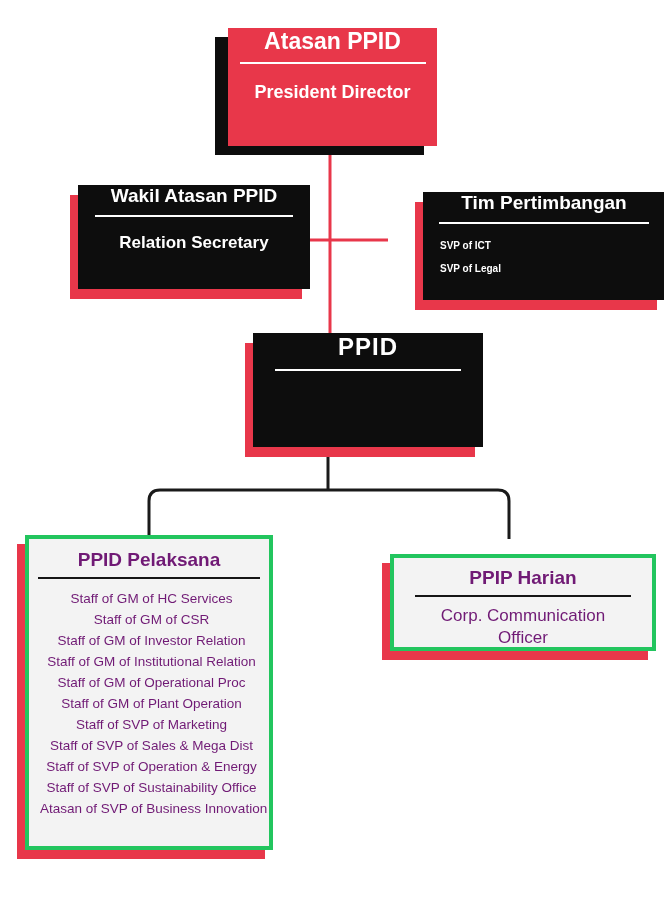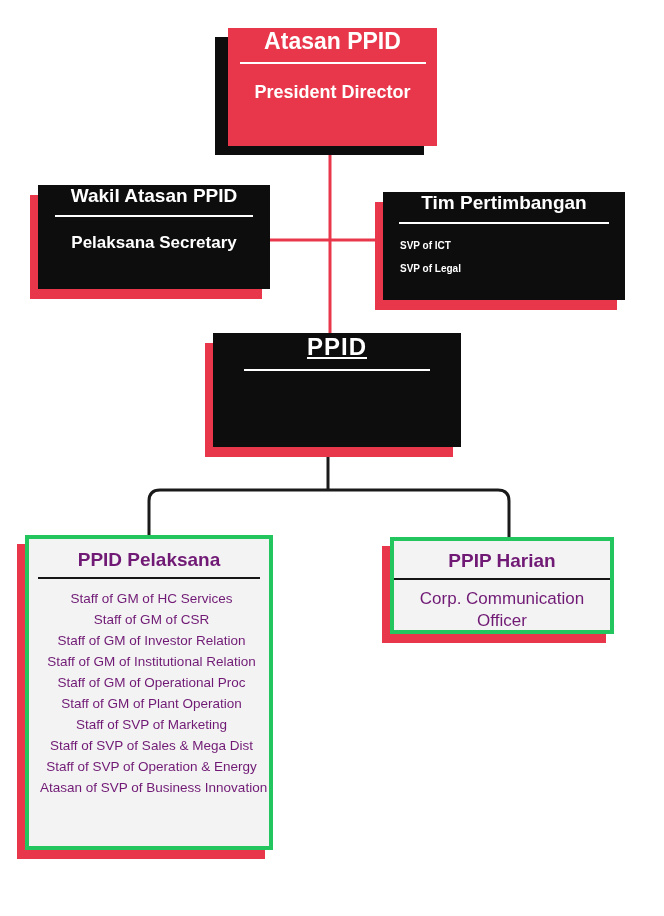--- a/index.html
+++ b/index.html
@@ -28,20 +28,21 @@
   }
   .node-red {
     background: #e8374a;
     color: #ffffff;
     box-shadow: -13px 9px 0 0 #0d0d0d;
   }
   .node-black {
     background: #0d0d0d;
     color: #ffffff;
     box-shadow: -8px 10px 0 0 #e8374a;
+    margin-left: 40px;
   }
   .node-light {
     background: #f3f3f3;
     color: #701a75;
     border: 4px solid #22c55e;
     box-shadow: -8px 9px 0 0 #e8374a;
   }
   .node-title {
     font-weight: 700;
     line-height: 1.15;
@@ -76,21 +77,21 @@
   #node-tim .member-list {
     text-align: left;
     padding-left: 17px;
     margin-top: 10px;
     font-weight: 700;
     font-size: 10px;
     line-height: 23px;
   }
 
   
-  #node-ppid { left: 213px; top: 333px; width: 248px; height: 114px; text-decoration: underline; }
+  #node-ppid { left: 213px; top: 333px; width: 230px; height: 114px; }
   #node-ppid .node-title { font-size: 24px; letter-spacing: 1px; }
   #node-ppid .rule { width: 186px; }
   #node-ppid .node-subtitle {
     font-size: 17px;
     margin: 12px auto 0 auto;
     max-width: 180px;
   }
 
   
   #node-pelaksana { left: 25px; top: 535px; width: 248px; height: 315px; }
@@ -99,21 +100,21 @@
   #node-pelaksana .staff-list {
     text-align: center;
     padding: 9px 6px 0 11px;
     font-size: 13.5px;
     font-weight: 400;
     line-height: 21px;
     white-space: nowrap;
   }
 
   
-  #node-harian { left: 390px; top: 537px; width: 224px; height: 97px; }
+  #node-harian { left: 390px; top: 554px; width: 266px; height: 97px; }
   #node-harian .node-title { font-size: 19px; padding-top: 9px; }
   #node-harian .rule { width: 216px; margin-top: 6px; }
   #node-harian .node-subtitle {
     font-size: 17px;
     font-weight: 400;
     margin: 8px auto 0 auto;
     max-width: 200px;
   }
 </style>
 </head>
@@ -130,21 +131,21 @@
 
   <div id="node-atasan" class="node node-red">
     <div class="node-title">Atasan PPID</div>
     <div class="rule rule-white"></div>
     <div class="node-subtitle">President Director</div>
   </div>
 
   <div id="node-wakil" class="node node-black">
     <div class="node-title">Wakil Atasan PPID</div>
     <div class="rule rule-white"></div>
-    <div class="node-subtitle">Pelaksana Secretary</div>
+    <div class="node-subtitle">Relation Secretary</div>
   </div>
 
   <div id="node-tim" class="node node-black">
     <div class="node-title">Tim Pertimbangan</div>
     <div class="rule rule-white"></div>
     <div class="member-list">
       <div>SVP of ICT</div>
       <div>SVP of Legal</div>
     </div>
   </div>
@@ -160,20 +161,21 @@
     <div class="staff-list">
       <div>Staff of GM of HC Services</div>
       <div>Staff of GM of CSR</div>
       <div>Staff of GM of Investor Relation</div>
       <div>Staff of GM of Institutional Relation</div>
       <div>Staff of GM of Operational Proc</div>
       <div>Staff of GM of Plant Operation</div>
       <div>Staff of SVP of Marketing</div>
       <div>Staff of SVP of Sales &amp; Mega Dist</div>
       <div>Staff of SVP of Operation &amp; Energy</div>
+      <div>Staff of SVP of Sustainability Office</div>
       <div>Atasan of SVP of Business Innovation</div>
     </div>
   </div>
 
   <div id="node-harian" class="node node-light">
     <div class="node-title">PPIP Harian</div>
     <div class="rule rule-black"></div>
     <div class="node-subtitle">Corp. Communication Officer</div>
   </div>
 

